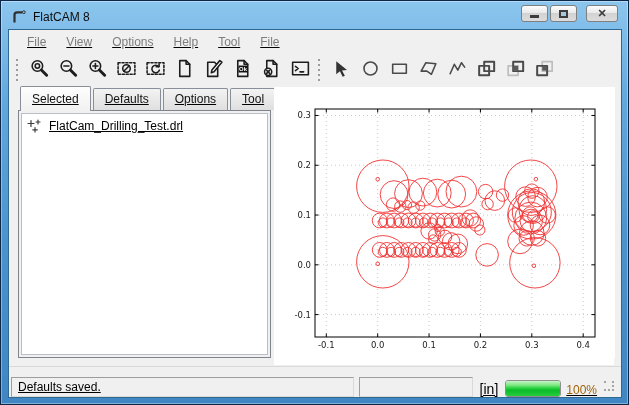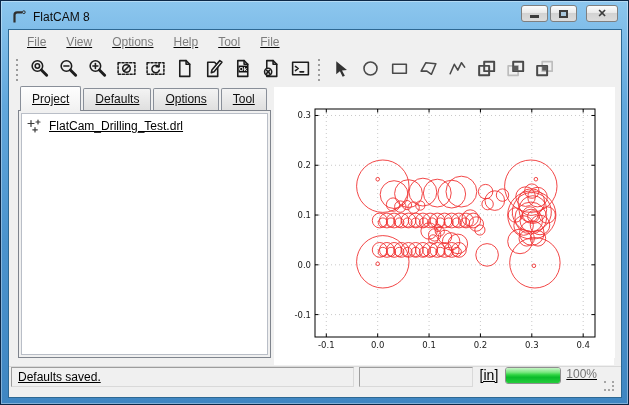--- a/index.html
+++ b/index.html
@@ -34,30 +34,30 @@
     border-radius:2px 2px 0 0;padding:3px 11px 3px 11px;margin-right:2px;
     background:linear-gradient(180deg,#f3f3f3,#dfdfdf);height:15px;}
   .tab.active{background:linear-gradient(180deg,#fefefe,#f1f1f1);padding-top:5px;height:16px;position:relative;z-index:2;margin-bottom:-1px;}
   .treepanel{flex:1;background:#fff;border:1px solid #7f848d;margin-bottom:8px;
     box-shadow:inset 0 0 0 2px #f0f0f0, inset 0 0 0 3px #b9bec7;padding:6px;box-sizing:border-box;}
   .tree-item{display:flex;align-items:center;gap:8px;padding:2px 2px;}
   .tree-item svg{width:14px;height:14px;flex:none;}
   .tree-label{font-size:12px;color:#000;}
   .figure{flex:1;background:#ffffff;margin:0 6px 8px 3px;position:relative;min-width:0;}
   .figure svg{position:absolute;left:0;top:0;}
-  .statusbar{height:30px;flex:none;display:flex;align-items:flex-start;gap:5px;padding:0 4px 0 2px;border-top:1px solid #d9d9d9;}
+  .statusbar{height:30px;flex:none;display:flex;align-items:flex-end;gap:5px;padding:0 4px 0 2px;border-top:1px solid #d9d9d9;}
   .sunken{height:20px;box-sizing:border-box;border:1px solid;border-color:#9d9d9d #d9d9d9 #d9d9d9 #9d9d9d;
     background:#f0f0f0;display:flex;align-items:center;padding:0 6px;font-size:12px;color:#000;}
   .sb-msg{flex:1;}
   .sb-coords{width:114px;flex:none;}
   .sb-units{font-size:14px;color:#000;flex:none;padding:0 2px;}
   .progress{width:54px;height:15px;border:1px solid #8f8f8f;border-radius:3px;overflow:hidden;background:#e6e6e6;flex:none;}
   .progress-fill{height:100%;
     background:linear-gradient(180deg,#c6f4c6 0%,#7ce882 28%,#2ed341 46%,#0bbb2a 62%,#25cd3c 100%);}
-  .sb-pct{font-size:12px;color:#737373;flex:none;}
+  .sb-pct{font-size:12px;color:#a16207;flex:none;}
   .grip{width:13px;height:13px;align-self:flex-end;margin:0 0 3px 2px;flex:none;position:relative;}
   .grip i{position:absolute;width:2px;height:2px;background:#a5a5a5;
     box-shadow:8px 8px #a5a5a5, 8px 4px #a5a5a5, 4px 8px #a5a5a5, 8px 0 #a5a5a5, 0 8px #a5a5a5;}
 </style>
 </head>
 <body>
 
 <div class="window">
   <div class="titlebar">
     <span class="app-icon">
@@ -205,21 +205,21 @@
           <span><svg viewBox="0 0 20 20" fill="none" stroke="#4a4a4a" stroke-width="1.5" stroke-linecap="round" stroke-linejoin="round">
               <rect x="7.8" y="3.5" width="9.5" height="9" stroke="#bdbdbd" stroke-width="1.6"></rect>
               <rect x="3" y="7.5" width="9.5" height="9" stroke-width="1.9"></rect>
               <rect x="7.8" y="7.5" width="4.7" height="4.5" fill="#5a5a5a" stroke="none"></rect>
             </svg></span>
         </div>
       </div>
     <div class="mainrow">
       <div class="leftcol">
         <div class="tabbar" id="tabbar">
-            <div class="tab active">Project</div>
+            <div class="tab active">Selected</div>
             <div class="tab">Defaults</div>
             <div class="tab">Options</div>
             <div class="tab">Tool</div>
           </div>
         <div class="treepanel">
           <div id="treelist">
               <div class="tree-item">
                 <span style="width: 14px; height: 14px; display: inline-block;"><svg viewBox="0 0 14 14" stroke="#3d3d3d" stroke-width="1.2" stroke-linecap="round">
                     <path d="M4 1.5v6M1 4.5h6"></path>
                     <path d="M11 1v4M9 3h4"></path>

